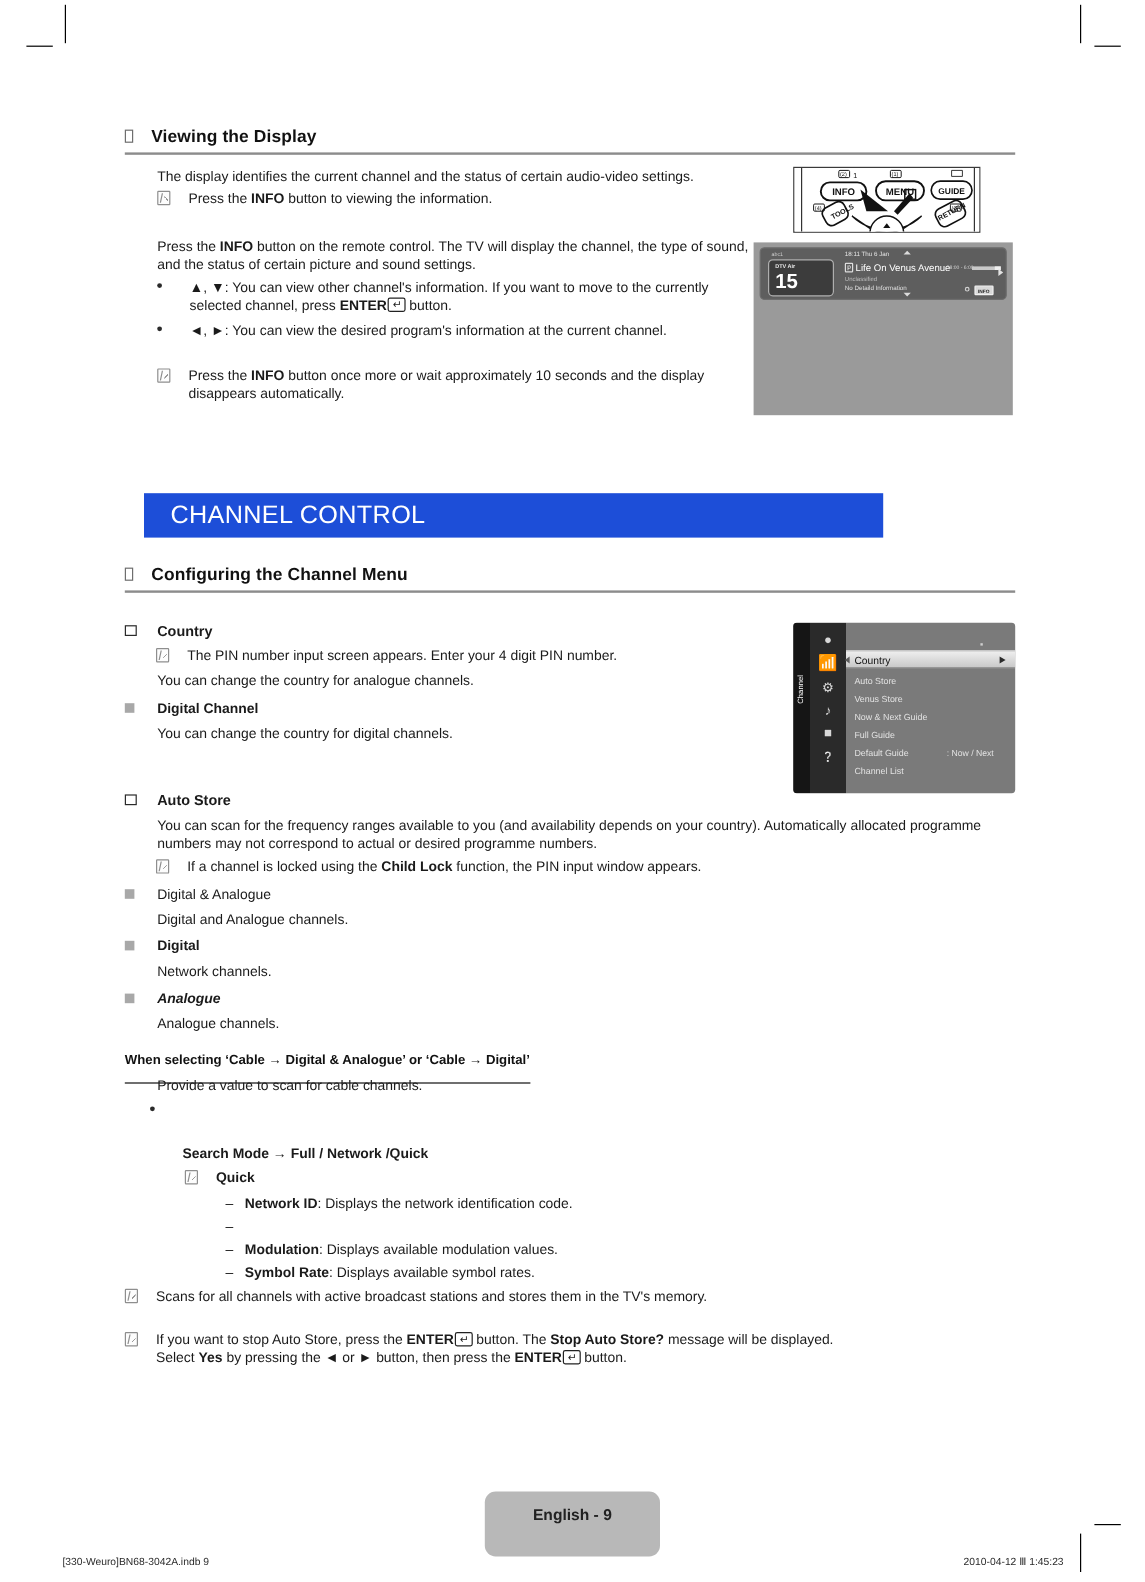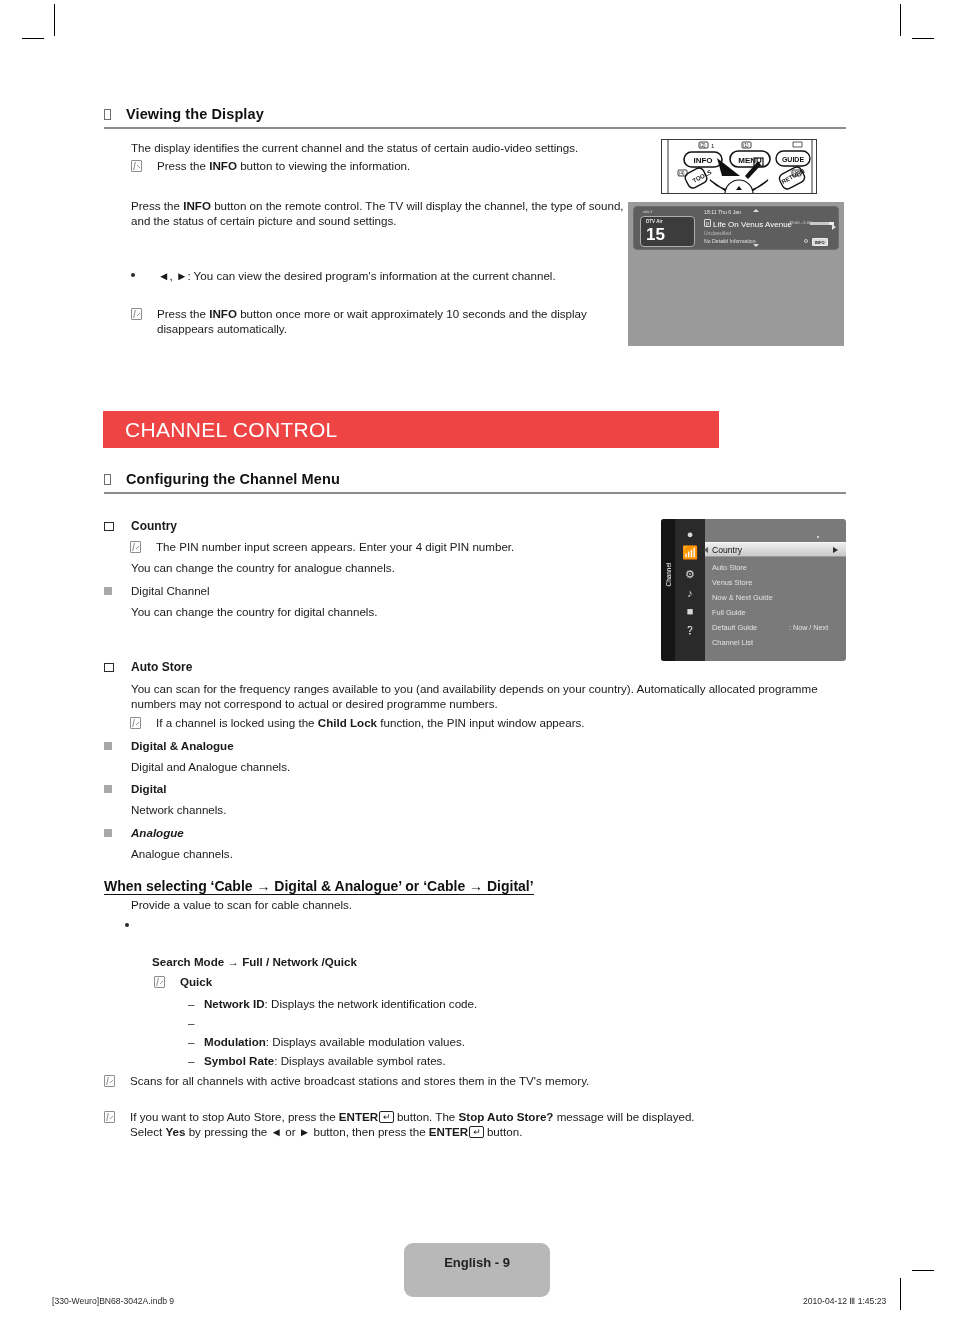--- a/index.html
+++ b/index.html
@@ -52,23 +52,23 @@
   .sec-head .txt {
     font-size: 14.5px;
     font-weight: bold;
     letter-spacing: 0.1px;
     color: #111;
   }
 
   
   .band {
     position: absolute;
-    left: 103px; top: 411px;
+    left: 120px; top: 411px;
     width: 616px; height: 37px;
-    background: #ef4444;
+    background: #1d4ed8;
     display: flex;
     align-items: center;
   }
   .band .txt {
     color: #ffffff;
     font-size: 21px;
     letter-spacing: 0.3px;
     padding-left: 22px;
     font-weight: normal;
   }
@@ -386,25 +386,25 @@
   .menu-updot {
     position: absolute;
     left: 112px; top: 17px;
     width: 2px; height: 2px; background: #cfcfcf;
   }
 
   
   .ul-head {
     position: absolute;
     left: 104px;
-    font-size: 14px;
+    font-size: 11px;
     font-weight: bold;
     color: #111;
     border-bottom: 1.6px solid #111;
-    padding-bottom: 0;
+    padding-bottom: 12px;
     display: inline-block;
   }
 
   
   .pagebadge {
     position: absolute;
     left: 404px; top: 1243px;
     width: 146px; height: 54px;
     background: #b8b8b8;
     border-radius: 9px;
@@ -458,20 +458,28 @@
       <span class="content">
         <span>Press the </span><b>INFO</b><span> button to viewing the information.</span>
       </span>
     </div>
   </div>
 
   <div class="txtblk" style="left:131px; top:198px; width:503px;">
     <span>Press the </span><b>INFO</b><span> button on the remote control. The TV will display the channel, the type of sound, and the status of certain picture and sound settings.</span>
   </div>
 
+  <div class="txtblk" style="left:131px; top:232px; width:503px;">
+    <div class="row">
+      <span class="mark" style="width:27px;"><span class="dot-bullet"></span></span>
+      <span class="content">
+        <span>▲, ▼: You can view other channel's information. If you want to move to the currently selected channel, press </span><b>ENTER</b><span class="key-enter">↵</span><span> button.</span>
+      </span>
+    </div>
+  </div>
 
   <div class="txtblk" style="left:131px; top:268px; width:503px;">
     <div class="row">
       <span class="mark" style="width:27px;"><span class="dot-bullet"></span></span>
       <span class="content">◄, ►: You can view the desired program's information at the current channel.</span>
     </div>
   </div>
 
   <div class="txtblk" style="left:131px; top:306px; width:505px;">
     <div class="row">
@@ -558,21 +566,21 @@
     <div class="row" style="margin-top:5px;">
       <span class="mark" style="width:52px; padding-left:26px;"><span class="note-icon"></span></span>
       <span class="content">The PIN number input screen appears. Enter your 4 digit PIN number.</span>
     </div>
     <div class="row" style="margin-top:6px;">
       <span class="mark" style="width:27px;"></span>
       <span class="content">You can change the country for analogue channels.</span>
     </div>
     <div class="row" style="margin-top:7px;">
       <span class="mark" style="width:27px;"><span class="sq-bullet"></span></span>
-      <span class="content" style="font-weight:normal;">Digital Channel</span>
+      <span class="content" style="font-weight:bold;">Digital Channel</span>
     </div>
     <div class="row" style="margin-top:6px;">
       <span class="mark" style="width:27px;"></span>
       <span class="content">You can change the country for digital channels.</span>
     </div>
   </div>
 
   <div class="txtblk" style="left:104px; top:660px; width:742px;">
     <div class="row">
       <span class="mark" style="width:27px;"><span class="rect-bullet"></span></span>
@@ -583,21 +591,21 @@
       <span class="content">You can scan for the frequency ranges available to you (and availability depends on your country). Automatically allocated programme numbers may not correspond to actual or desired programme numbers.</span>
     </div>
     <div class="row" style="margin-top:3px;">
       <span class="mark" style="width:52px; padding-left:26px;"><span class="note-icon"></span></span>
       <span class="content">
         <span>If a channel is locked using the </span><b>Child Lock</b><span> function, the PIN input window appears.</span>
       </span>
     </div>
     <div class="row" style="margin-top:8px;">
       <span class="mark" style="width:27px;"><span class="sq-bullet"></span></span>
-      <span class="content" style="font-weight:bold;">Digital &amp; Analogue</span>
+      <span class="content" style="font-weight:normal;">Digital &amp; Analogue</span>
     </div>
     <div class="row" style="margin-top:6px;">
       <span class="mark" style="width:27px;"></span>
       <span class="content"> Digital and Analogue channels.</span>
     </div>
     <div class="row" style="margin-top:7px;">
       <span class="mark" style="width:27px;"><span class="sq-bullet"></span></span>
       <span class="content" style="font-weight:bold;">Digital</span>
     </div>
     <div class="row" style="margin-top:6px;">

